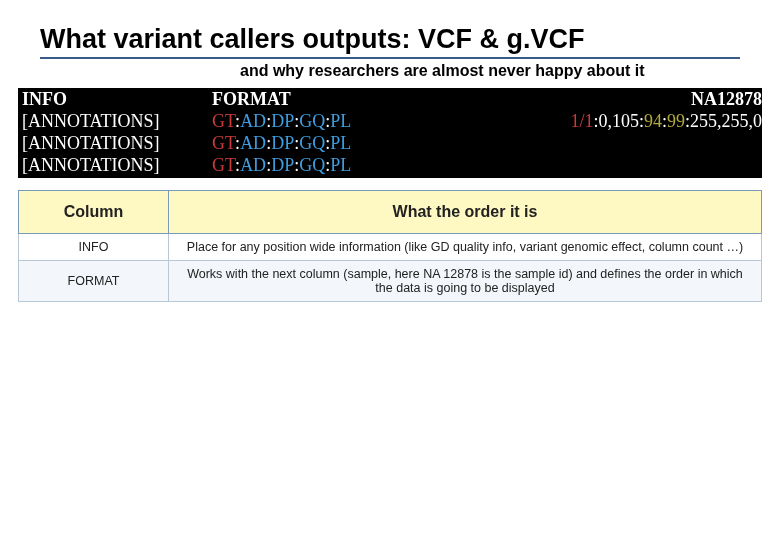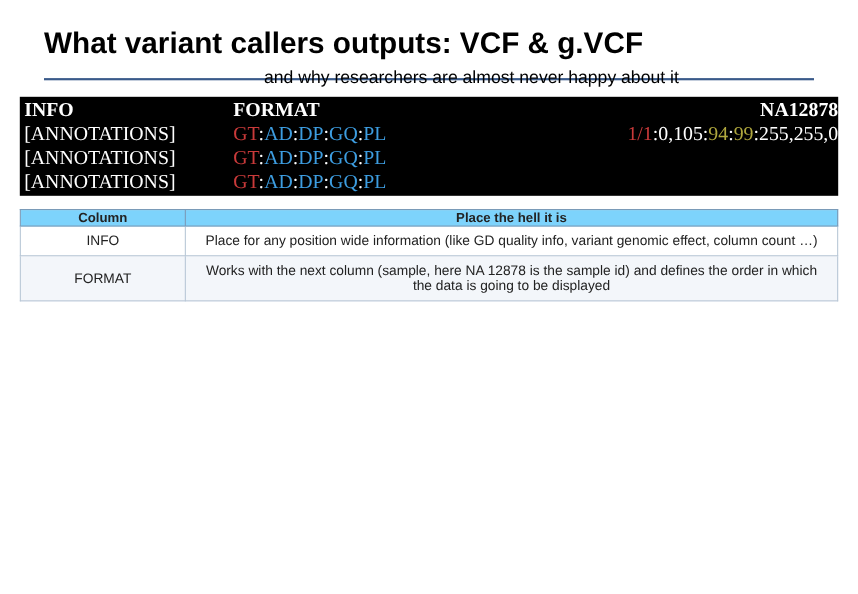--- a/index.html
+++ b/index.html
@@ -12,29 +12,29 @@
     overflow: hidden;
   }
   .title {
     position: absolute;
     top: 24px;
     left: 40px;
     font-size: 27px;
     font-weight: bold;
     color: #000;
     border-bottom: 2px solid #3a5a8a;
-    padding-bottom: 16px;
+    padding-bottom: 2px;
     width: 700px;
   }
   .subtitle {
     position: absolute;
     top: 62px;
     left: 240px;
     font-size: 16px;
-    font-weight: normal;
+    font-weight: bold;
     color: #000;
   }
   .vcfbox {
     position: absolute;
     top: 88px;
     left: 18px;
     width: 744px;
     background: #000;
     color: #fff;
     font-family: "Times New Roman", Times, serif;
@@ -57,26 +57,26 @@
   .explain {
     position: absolute;
     top: 190px;
     left: 18px;
     width: 744px;
     border-collapse: collapse;
     font-size: 12.5px;
     color: #222;
   }
   .explain th {
-    background: #7dd3fc;
+    background: #fef9c3;
     border: 1px solid #7a9bb8;
     font-weight: bold;
-    padding: 0 6px;
+    padding: 12px 6px;
     text-align: center;
-    font-size: 12px;
+    font-size: 16px;
   }
   .explain td {
     border: 1px solid #b9c8d6;
     padding: 6px 8px;
     text-align: center;
   }
   .explain .colkey {
     width: 150px;
   }
   .explain tbody tr:nth-child(even) td { background: #f3f6fa; }
@@ -108,21 +108,21 @@
         <div class="vcfcell c-info">[ANNOTATIONS]</div>
         <div class="vcfcell c-format"><span class="tok-gt">GT</span><span class="tok-sep">:</span><span class="tok-fld">AD</span><span class="tok-sep">:</span><span class="tok-fld">DP</span><span class="tok-sep">:</span><span class="tok-fld">GQ</span><span class="tok-sep">:</span><span class="tok-fld">PL</span></div>
       </div>
     </div>
 </div>
 
 <table class="explain">
   <thead>
     <tr>
       <th class="colkey">Column</th>
-      <th>Place the hell it is</th>
+      <th>What the order it is</th>
     </tr>
   </thead>
   <tbody id="explain-rows">
       <tr>
         <td class="colkey">INFO</td>
         <td>Place for any position wide information (like GD quality info,  variant genomic effect, column count …)</td>
       </tr>
       <tr>
         <td class="colkey">FORMAT</td>
         <td>Works with the next column (sample, here NA 12878 is the  sample id) and defines the order in which the data is going to be  displayed</td>

